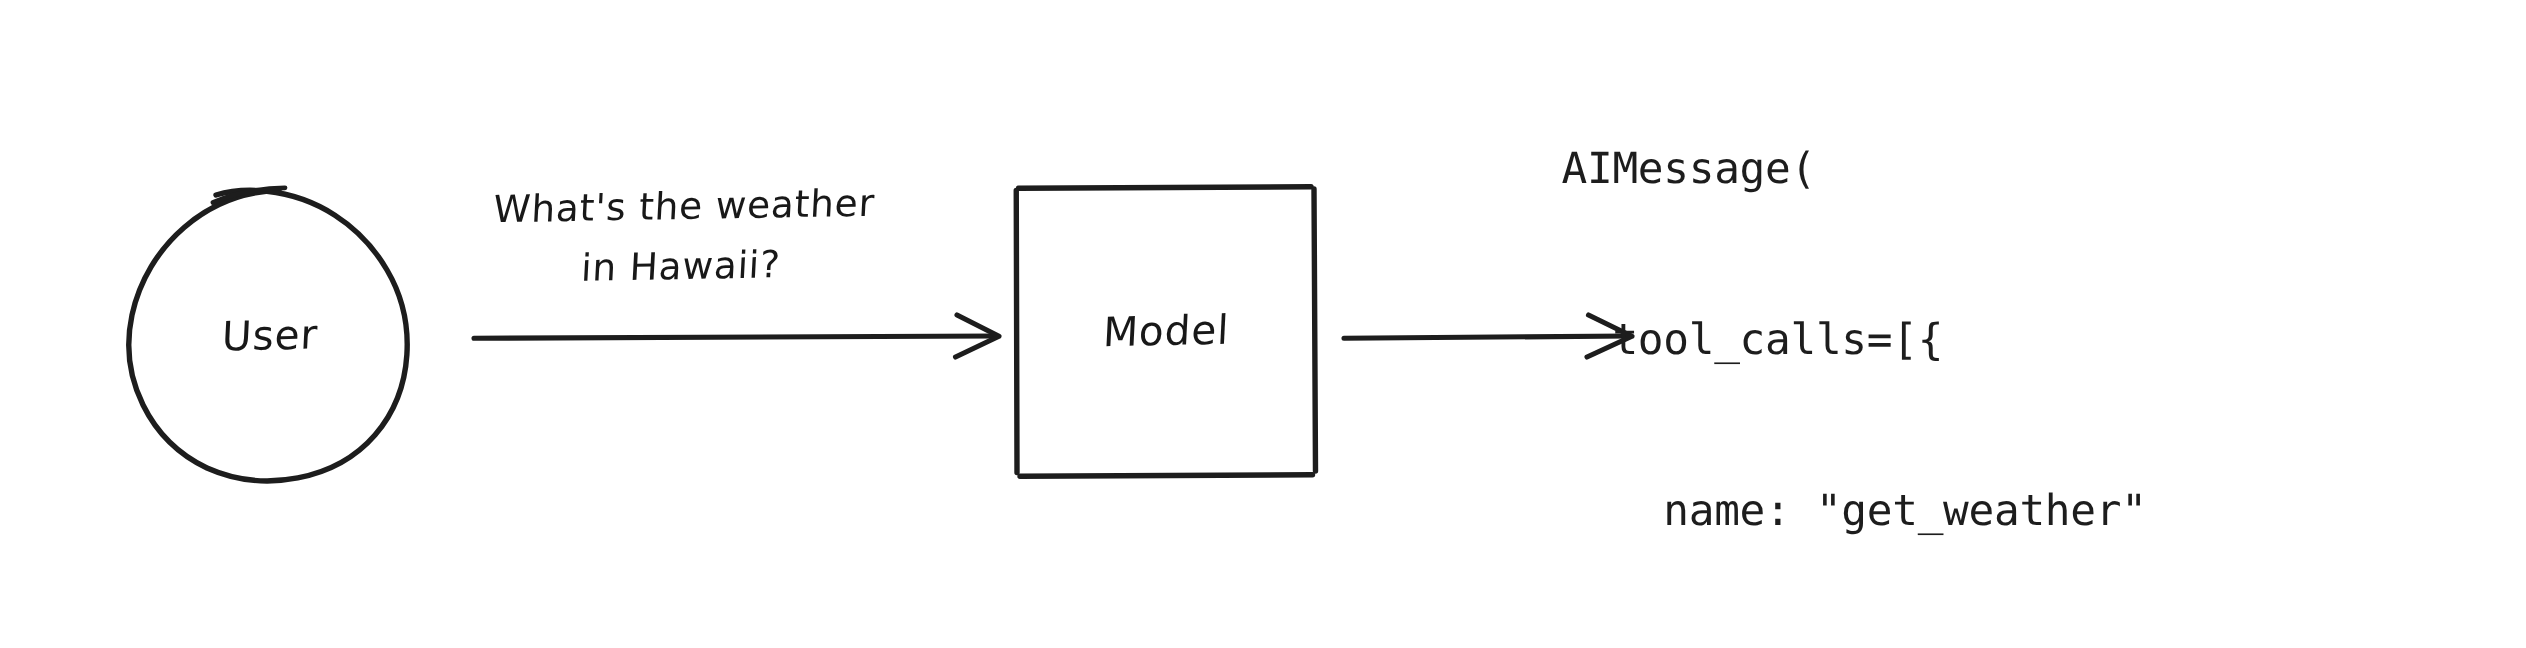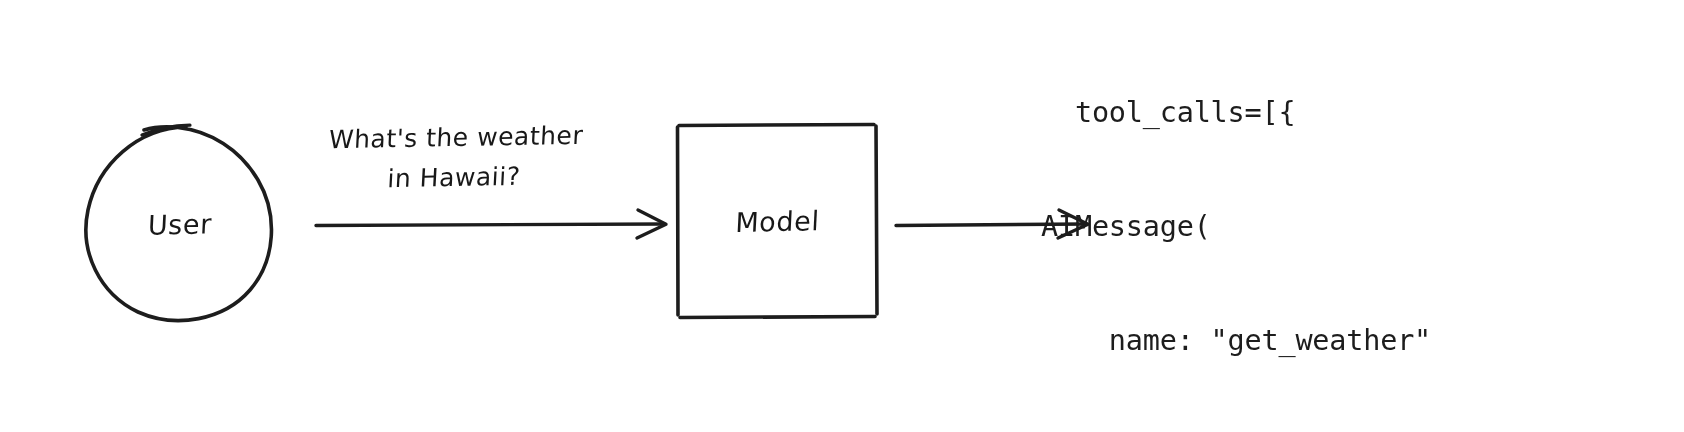--- a/index.html
+++ b/index.html
@@ -154,22 +154,22 @@
       </g>
     </svg>
   </div>
 
   <div id="edge-label">
     <span>What's the weather</span>
     <span class="l2">in Hawaii?</span>
   </div>
 
   <div id="code-block">
+    <span class="code-line">AIMessage(</span>
     <span class="code-line">  tool_calls=[{</span>
-    <span class="code-line">AIMessage(</span>
     <span class="code-line">    name: "get_weather"</span>
     
     
     
     
     
     
     
   </div>
 

